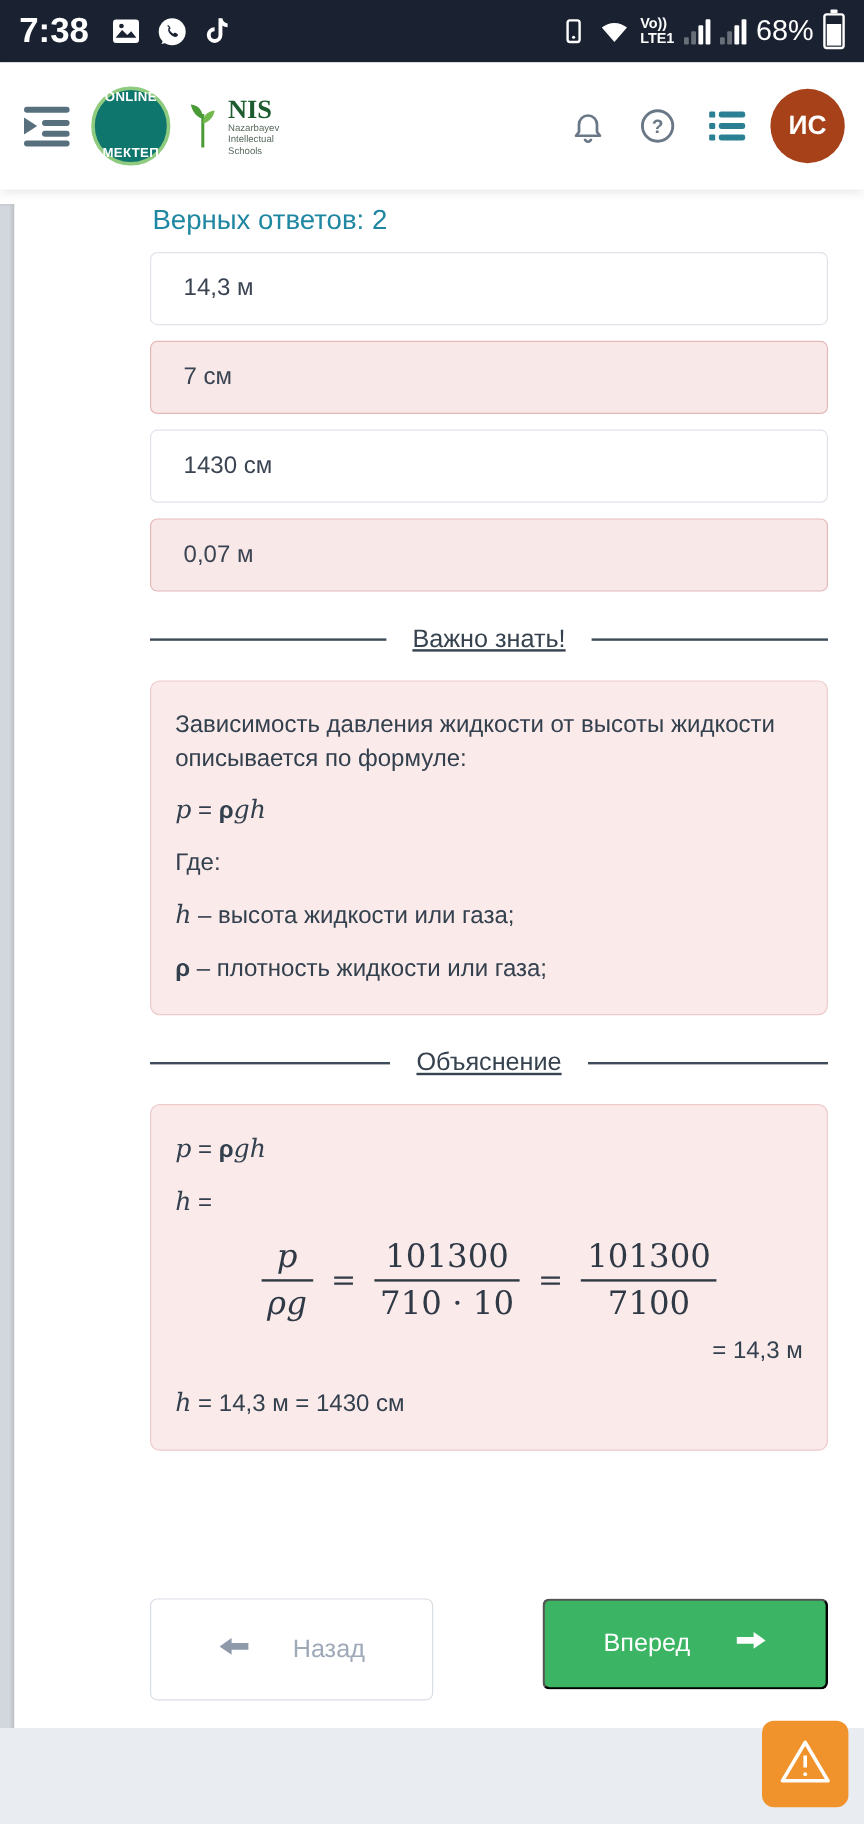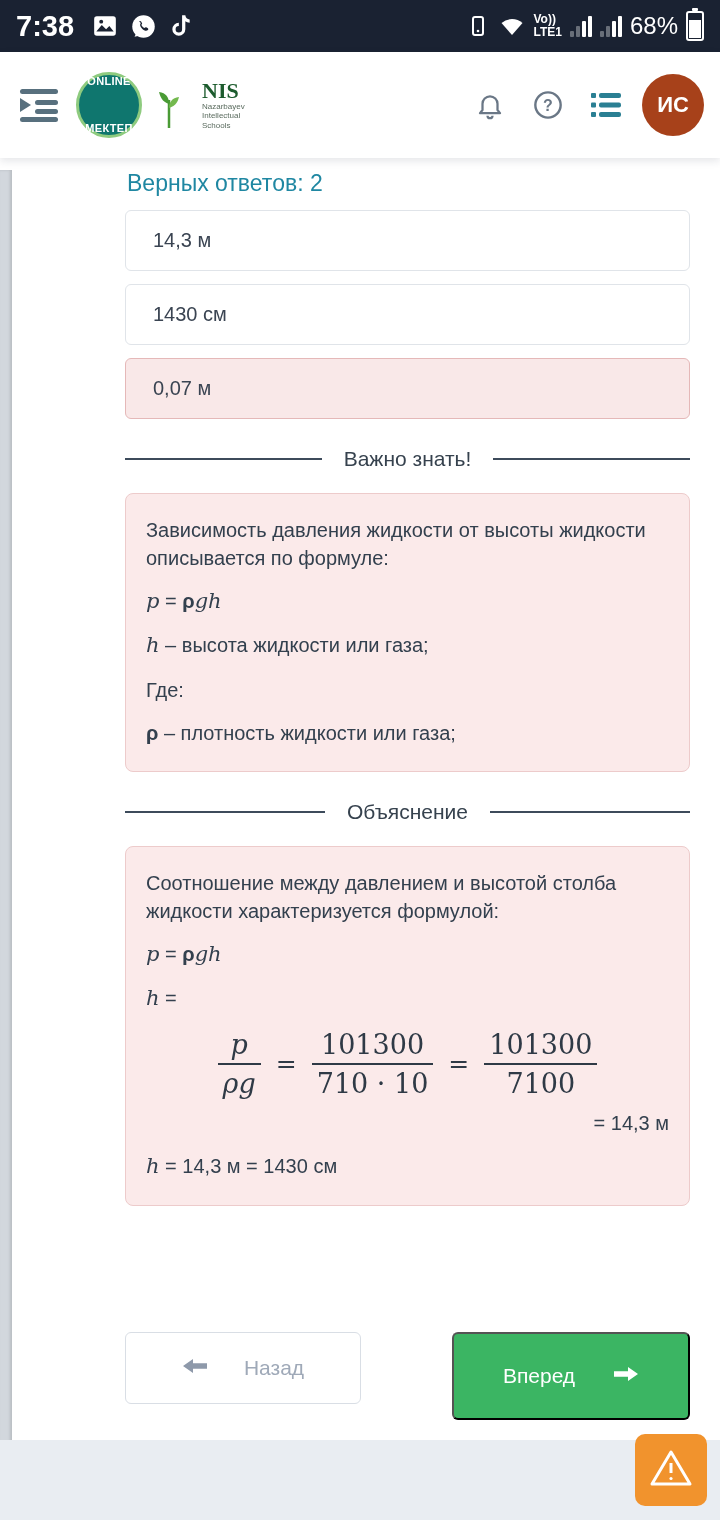--- a/index.html
+++ b/index.html
@@ -30,42 +30,42 @@
     padding:0 16px;box-sizing:border-box;position:relative;z-index:2;
     box-shadow:0 3px 8px rgba(40,50,70,.12);
   }
   .menu-icon{width:46px;height:40px;display:flex;align-items:center;justify-content:center;cursor:pointer;}
   .logo-online{
     width:66px;height:66px;border-radius:50%;background:#0f766e;
     display:flex;flex-direction:column;align-items:center;justify-content:space-between;
     color:#fff;font-weight:bold;font-size:11px;line-height:1.15;letter-spacing:.3px;
     border:3px solid #8ecb7f;box-sizing:border-box;text-align:center;
   }
-  .logo-nis{display:flex;align-items:flex-end;gap:20px;}
+  .logo-nis{display:flex;align-items:center;gap:8px;}
   .nis-text{display:flex;flex-direction:column;}
   .nis-name{font-family:"Liberation Serif",serif;font-weight:bold;font-size:22px;color:#1d5c2e;line-height:1;}
   .nis-sub{font-size:8px;color:#5a6b5e;line-height:1.2;}
   .header-spacer{flex:1;}
   .hicon{width:44px;height:44px;display:flex;align-items:center;justify-content:center;cursor:pointer;}
   .avatar{
     width:62px;height:62px;border-radius:50%;background:#a7411a;color:#fff;
     display:flex;align-items:center;justify-content:center;font-size:22px;font-weight:bold;cursor:pointer;
   }
   
   .left-strip{position:absolute;left:0;top:170px;bottom:0;width:12px;background:#d2d7dd;box-shadow:inset -2px 0 3px rgba(0,0,0,.12);z-index:0;}
   
   .content{padding:10px 30px 0 125px;position:relative;z-index:1;}
   .correct-label{color:#1f87a2;font-size:23px;margin:2px 0 13px 2px;}
   .option{
     min-height:54px;background:#fff;border:1px solid #e0e4e9;border-radius:6px;
     display:flex;align-items:center;padding:18px 27px;font-size:20px;color:#3a4452;
     margin-bottom:13px;box-sizing:border-box;cursor:pointer;
   }
   .option.wrong{background:#f9e8e8;border-color:#e5b8b8;}
-  .divider{display:flex;align-items:center;gap:22px;margin:28px 0 22px;color:#36424e;font-size:21px;}
+  .divider{display:flex;align-items:center;gap:22px;margin:28px 0 22px;color:#36424e;font-size:21px;text-decoration:underline;}
   .dline{flex:1;height:2px;background:#3d4b5b;}
   .infobox{
     background:#fbeaea;border:1px solid #edcbcb;border-radius:8px;
     padding:22px 20px 20px;font-size:20px;color:#33404e;line-height:1.4;
   }
   .infobox p{margin:0 0 15px;}
   .infobox p:last-child{margin-bottom:4px;}
   .mi{font-family:"DejaVu Serif",serif;font-style:italic;font-size:21px;}
   .rho{font-weight:bold;font-size:20px;}
   .frac-row{
@@ -73,26 +73,26 @@
     margin:4px 0 10px;font-family:"DejaVu Serif",serif;font-size:27px;color:#2f3a46;
   }
   .frac{display:flex;flex-direction:column;align-items:center;}
   .fnum,.fden{padding:0 5px;line-height:1.15;white-space:nowrap;}
   .fbar{align-self:stretch;height:2px;background:#2f3a46;margin:3px 0;}
   .feq{font-size:25px;}
   .fi{font-style:italic;}
   
   .nav-row{position:absolute;left:125px;right:30px;top:1332px;display:flex;justify-content:space-between;z-index:1;}
   .btn-back{
-    width:236px;height:72px;background:#fff;border:1px solid #d9dee5;border-radius:6px;
+    width:236px;height:85px;background:#fff;border:1px solid #d9dee5;border-radius:6px;
     display:flex;align-items:center;justify-content:center;gap:36px;
     color:#9fa9b8;font-size:21px;cursor:pointer;box-sizing:border-box;
   }
   .btn-next{
-    width:238px;height:88px;background:#3bb563;border-radius:6px;
+    width:238px;height:76px;background:#3bb563;border-radius:6px;
     display:flex;align-items:center;justify-content:center;gap:38px;
     color:#fff;font-size:21px;cursor:pointer;
   }
   
   .footer{position:absolute;left:0;right:0;bottom:0;height:80px;background:#e9edf2;z-index:2;}
   .alert-btn{
     position:absolute;right:13px;bottom:14px;width:72px;height:72px;background:#f1932d;
     border-radius:10px;display:flex;align-items:center;justify-content:center;z-index:3;cursor:pointer;
   }
 </style>
@@ -210,49 +210,51 @@
 
 <div class="left-strip"></div>
 
 <main class="content">
 
   <div class="correct-label">Верных ответов: 2</div>
 
   <div class="option">
     <span>14,3 м</span>
   </div>
+  <div class="option wrong">
+    <span>7 см</span>
+  </div>
   <div class="option">
     <span>1430 см</span>
   </div>
   <div class="option wrong">
     <span>0,07 м</span>
   </div>
 
   <div class="divider">
     <span class="dline"></span>
     <span>Важно знать!</span>
     <span class="dline"></span>
   </div>
 
   <div class="infobox">
     <p>Зависимость давления жидкости от высоты жидкости описывается по формуле:</p>
     <p><span class="mi">p</span><span> = </span><span class="rho">ρ</span><span class="mi">gh</span></p>
+    <p>Где:</p>
     <p><span class="mi">h</span><span> – высота жидкости или газа;</span></p>
-    <p>Где:</p>
     <p><span class="rho">ρ</span><span> – плотность жидкости или газа;</span></p>
   </div>
 
   <div class="divider">
     <span class="dline"></span>
     <span>Объяснение</span>
     <span class="dline"></span>
   </div>
 
   <div class="infobox">
-    <p>Соотношение между давлением и высотой столба жидкости характеризуется формулой:</p>
     <p><span class="mi">p</span><span> = </span><span class="rho">ρ</span><span class="mi">gh</span></p>
     <p><span class="mi">h</span><span> =</span></p>
     <div class="frac-row">
       <span class="frac">
         <span class="fnum fi">p</span>
         <span class="fbar"></span>
         <span class="fden"><span class="fi">ρ</span><span class="fi">g</span></span>
       </span>
       <span class="feq">=</span>
       <span class="frac">

